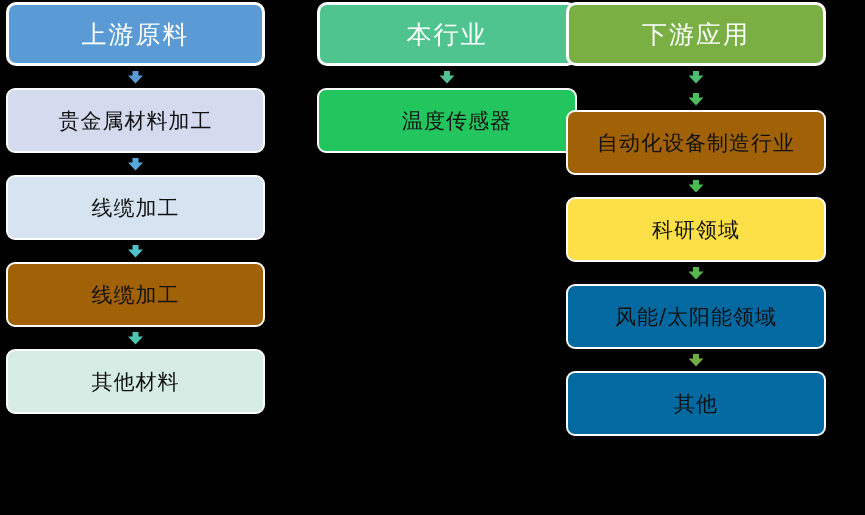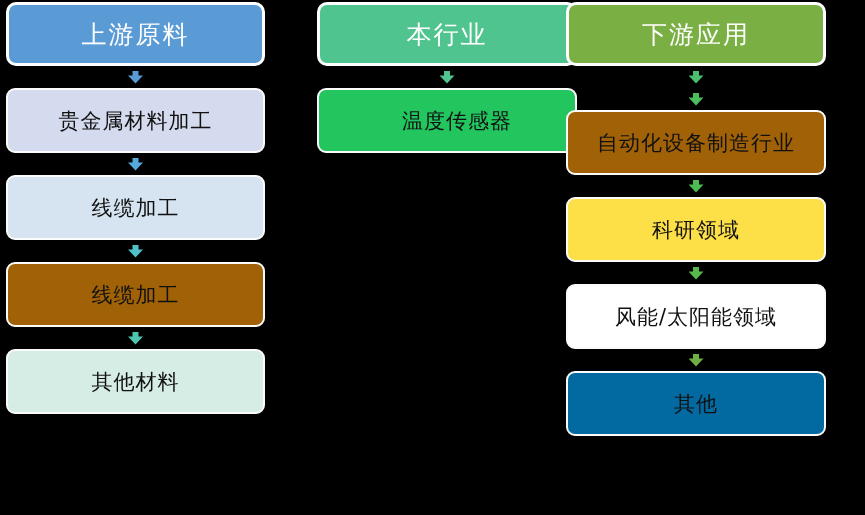--- a/index.html
+++ b/index.html
@@ -128,21 +128,21 @@
     </div>
     <div class="gap">
       <span class="arrow" style="background-color: rgb(74, 189, 82);"></span>
     </div>
     <div class="box item" style="background-color: #fde047; text-align: right;">
       <span class="box-label">科研领域</span>
     </div>
     <div class="gap">
       <span class="arrow" style="background-color: rgb(88, 185, 75);"></span>
     </div>
-    <div class="box item" style="background-color: #ffffff;">
+    <div class="box item" style="background-color: #0369a1;">
       <span class="box-label">风能/太阳能领域</span>
     </div>
     <div class="gap">
       <span class="arrow" style="background-color: rgb(111, 174, 69);"></span>
     </div>
     <div class="box item" style="background-color: #0369a1;">
       <span class="box-label">其他</span>
     </div>
   </div>
 

